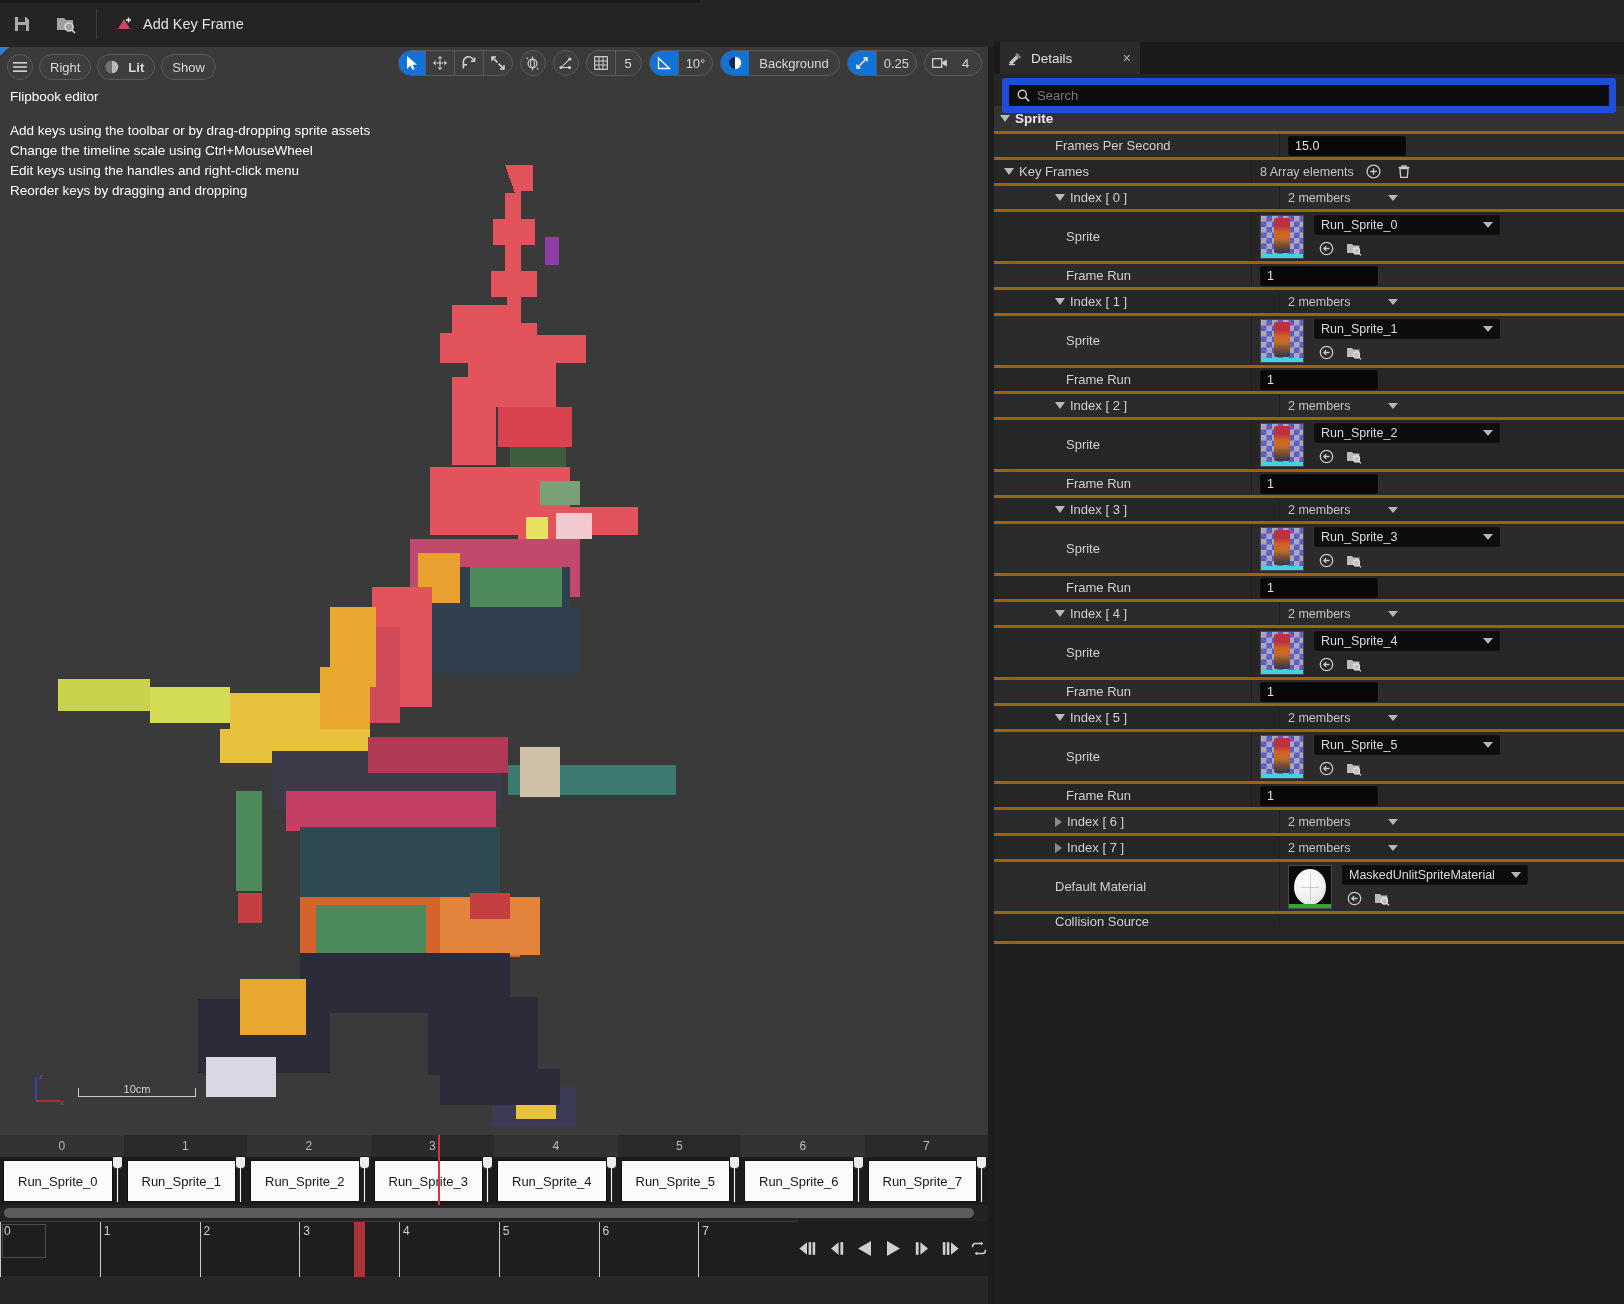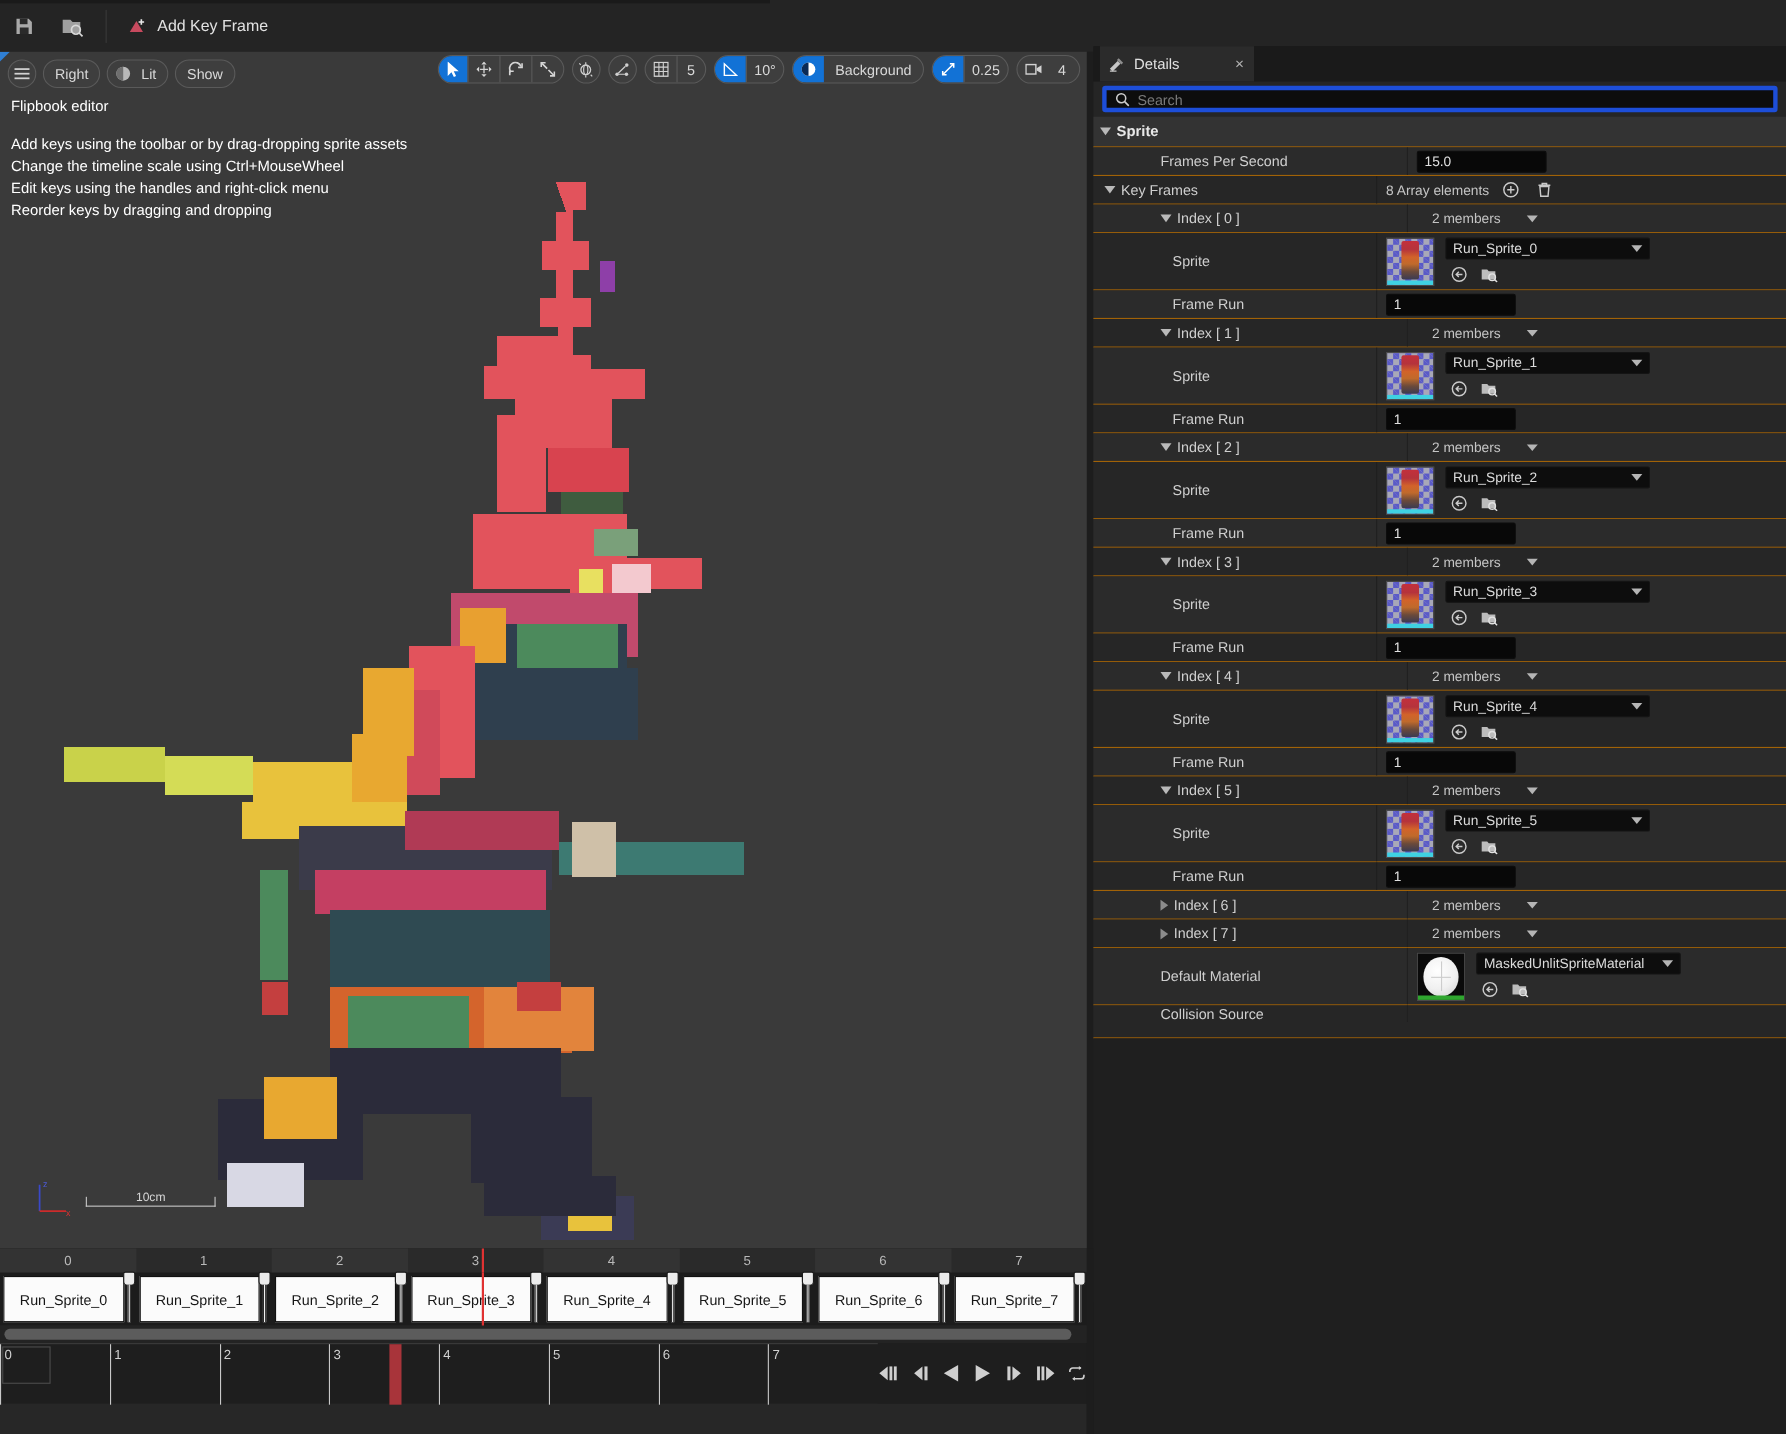--- a/index.html
+++ b/index.html
@@ -91,33 +91,33 @@
   .det-tab {
     position: absolute; left: 6px; top: 0; height: 32px; width: 140px;
     background: #2b2b2b; display: flex; align-items: center; gap: 8px;
     padding: 0 8px; font-size: 13.5px; color: #e0e0e0; cursor: pointer;
   }
   .det-tab .close {
     position: absolute; right: 9px; top: 8px; font-size: 14px; color: #b0b0b0; cursor: pointer;
   }
   .det-searchrow { height: 32px; background: #252525; padding: 4px 8px 4px 8px; display:flex; }
   .det-search {
-    flex: 1; height: 24px; background: #0d0d0d; border: 4px solid #1d4ed8; border-radius: 3px;
+    flex: 1; height: 35px; background: #0d0d0d; border: 7px solid #1d4ed8; border-radius: 3px;
     display: flex; align-items: center; gap: 7px; padding: 0 8px;
   }
   .det-search input {
     flex: 1; background: transparent; border: none; outline: none;
     color: #cfcfcf; font-size: 13px; font-family: "Liberation Sans", sans-serif;
   }
   .det-search input::placeholder { color: #7a7a7a; }
 
   .det-body { background: #242424; }
   .row {
     display: flex; align-items: stretch; min-height: 26px;
-    border-bottom: 1px solid #a16207; background: #2b2b2b; text-align: center;
+    border-bottom: 3px solid #a16207; background: #2b2b2b;
   }
   .row.alt { background: #262626; }
   .row.cat { background: #333333; height: 28px; align-items: center; }
   .row-left {
     width: 258px; display: flex; align-items: center; gap: 5px;
     padding-left: 6px; font-size: 13px; color: #cfcfcf;
     border-right: 1px solid #202020;
   }
   .row-right { flex: 1; display: flex; align-items: center; padding-left: 8px; gap: 10px; }
   .cat-label { font-size: 13.5px; font-weight: bold; color: #e8e8e8; }
@@ -347,21 +347,21 @@
         <div class="pill">
           <span class="pill-txt">Right</span>
         </div>
         <div class="pill">
           <span class="pill-seg">
             <svg width="14" height="14" viewBox="0 0 14 14">
               <circle cx="7" cy="7" r="6.3" fill="#b9b9b9"></circle>
               <path d="M7 .7a6.3 6.3 0 000 12.6z" fill="#6e6e6e"></path>
             </svg>
           </span>
-          <span class="pill-txt" style="padding-left:2px;">Lit</span>
+          <span class="pill-txt" style="padding-left:2px;font-weight:bold;">Lit</span>
         </div>
         <div class="pill">
           <span class="pill-txt">Show</span>
         </div>
       </div>
 
       <div class="vp-right-group">
 
         <div class="pill">
           <span class="pill-seg active">

